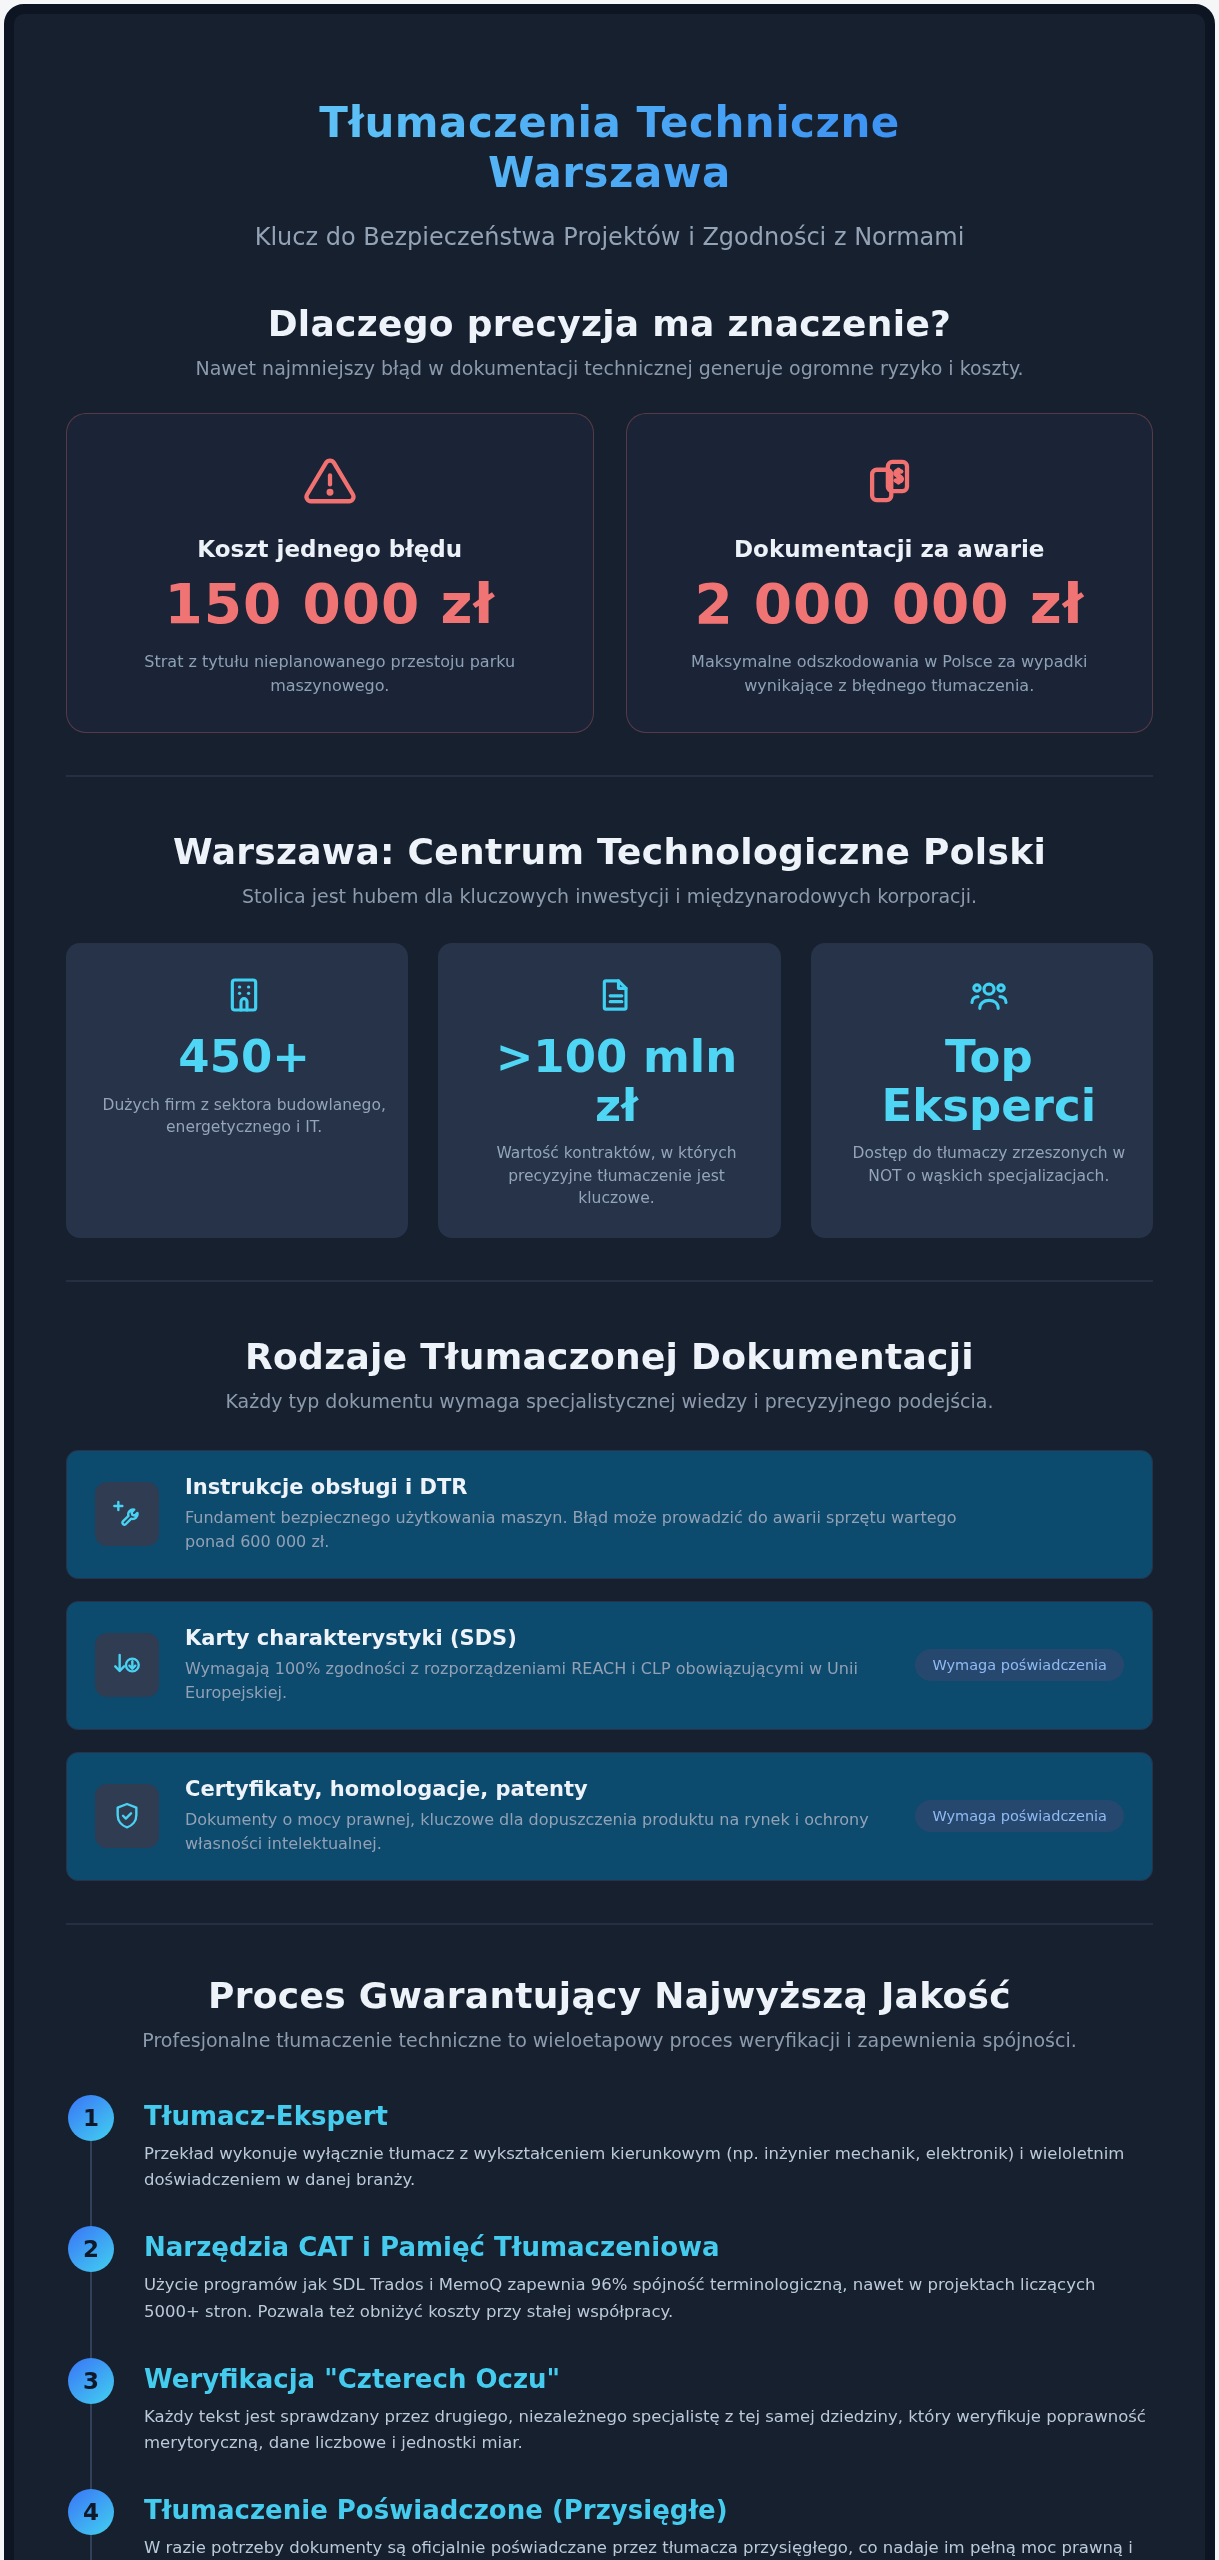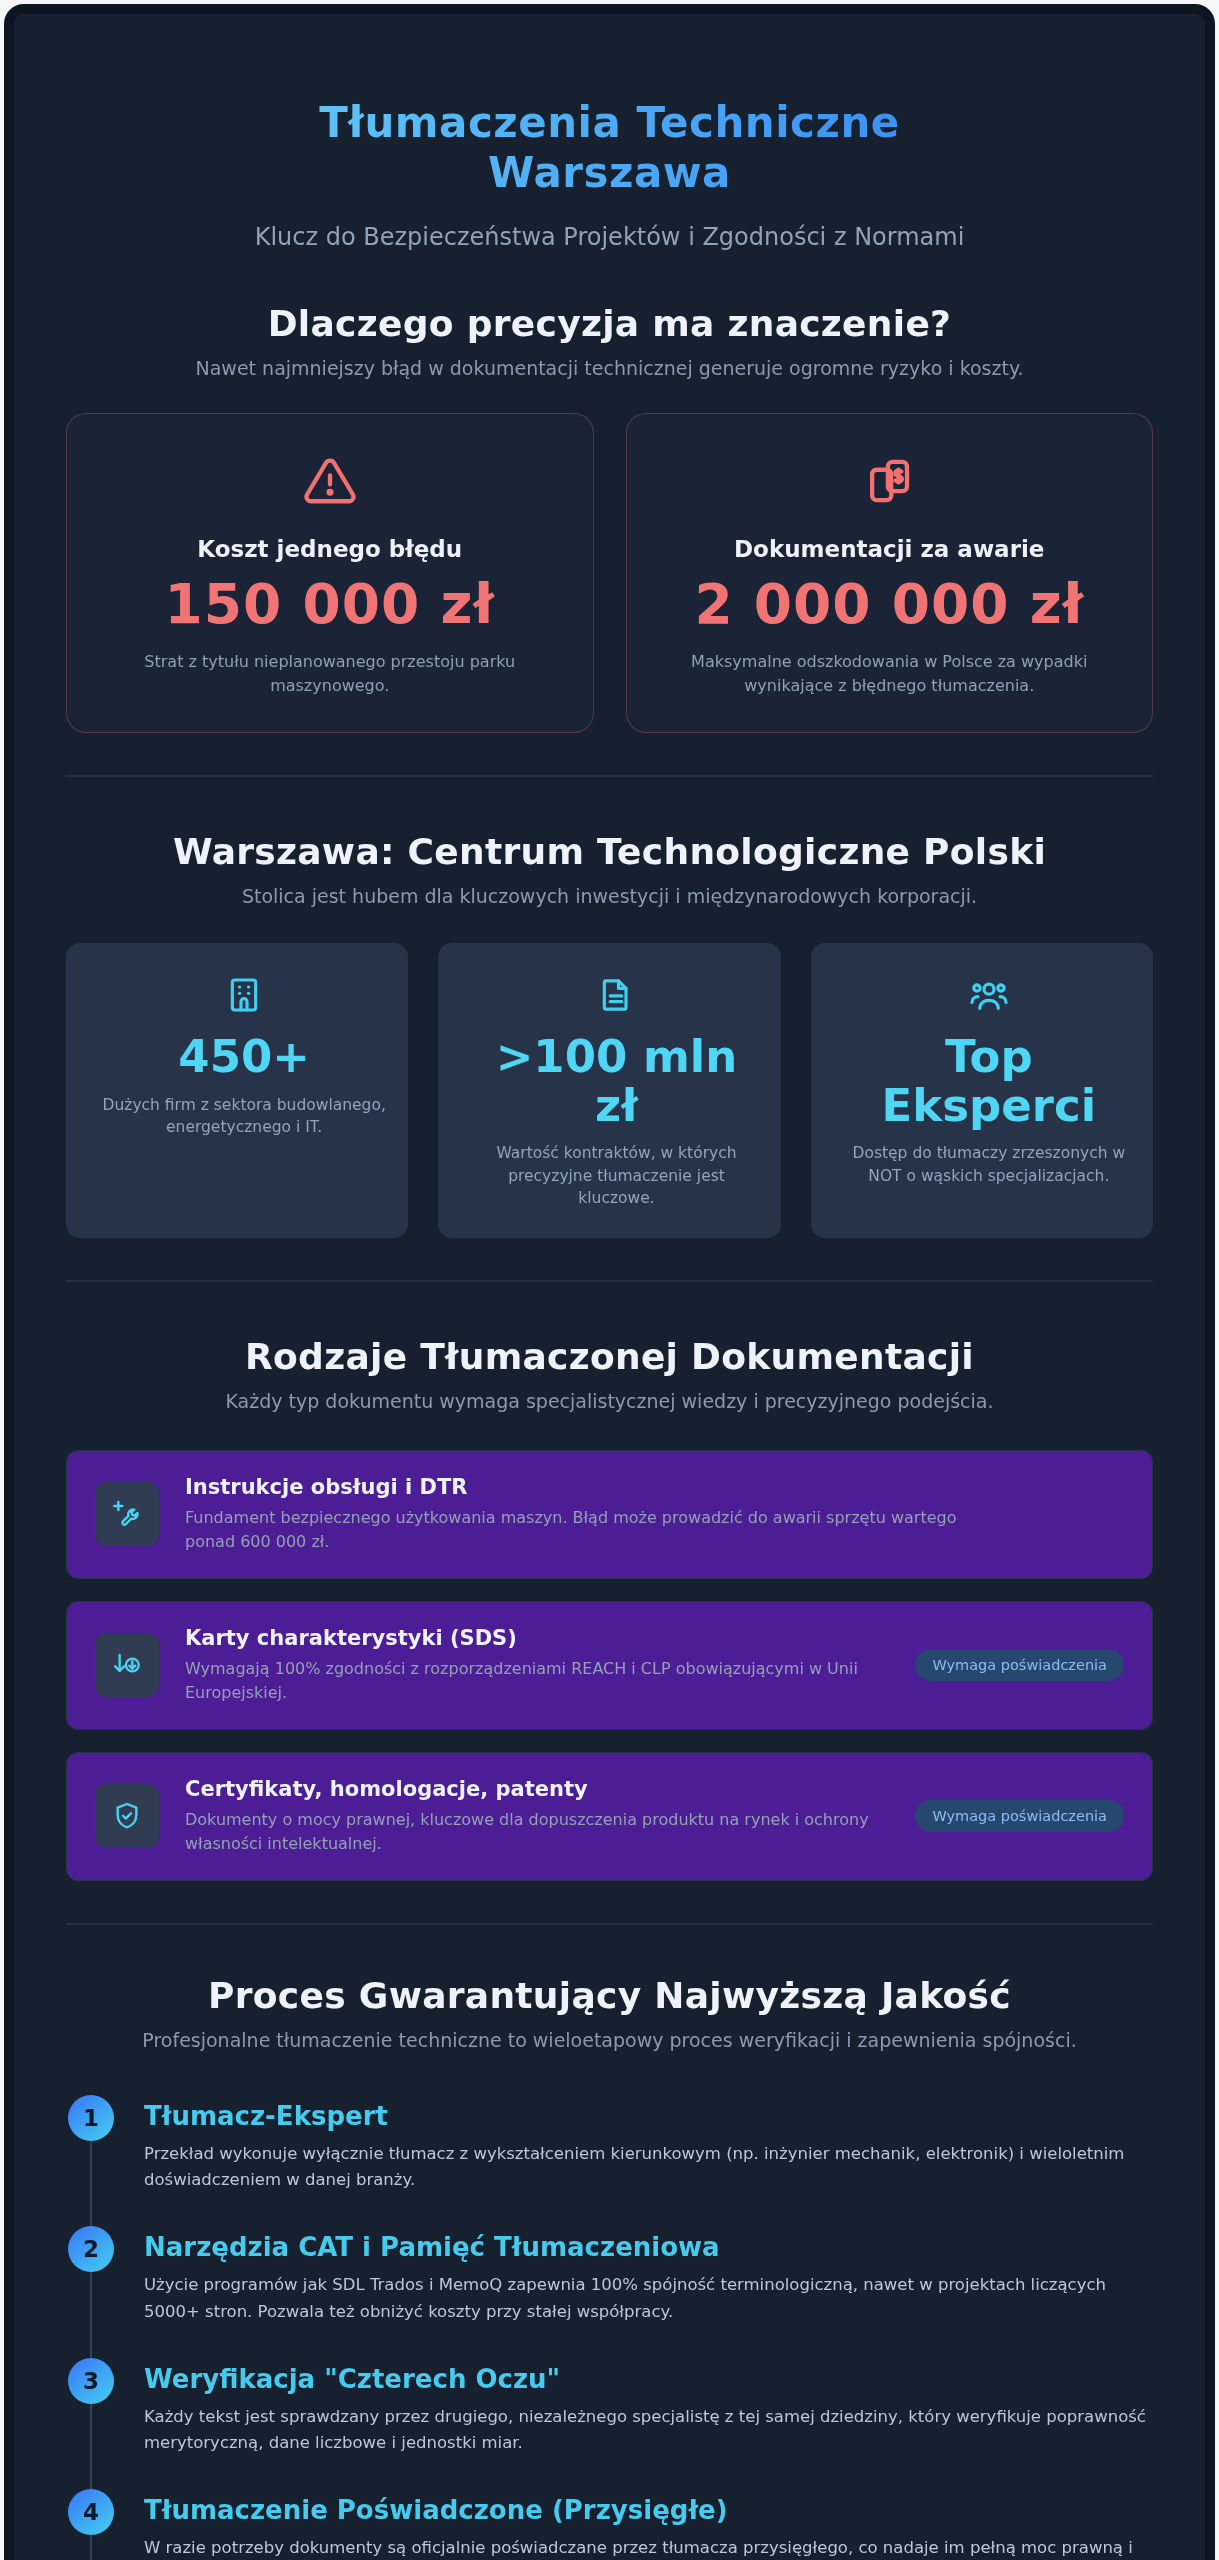--- a/index.html
+++ b/index.html
@@ -57,21 +57,21 @@
   .warsaw-icon { color:#3fd0f2; height:42px; display:flex; justify-content:center; }
   .warsaw-icon svg { width:40px; height:40px; }
   .warsaw-value { margin-top:16px; font-size:45px; line-height:1.08; font-weight:bold; color:#4fd6f4; }
   .warsaw-desc { margin-top:12px; font-size:15.5px; color:#94a4b9; line-height:1.45; }
 
   
   .docs-head { margin-top:54px; }
   .doc-items { margin-top:38px; }
   .doc-item {
     display:flex; align-items:center; gap:26px;
-    background:#4c1d95; border:1px solid #28334a; border-radius:12px;
+    background:#0c4a6e; border:1px solid #28334a; border-radius:12px;
     padding:24px 28px; margin-bottom:22px; min-height:104px;
   }
   .doc-tile {
     flex:0 0 64px; width:64px; height:64px; border-radius:12px; background:#2f3c52;
     display:flex; align-items:center; justify-content:center; color:#49d2f2;
   }
   .doc-tile svg { width:32px; height:32px; }
   .doc-body { flex:1; }
   .doc-title { font-size:21px; font-weight:bold; color:#eef3f9; }
   .doc-desc { margin-top:7px; font-size:16px; color:#93a1b5; line-height:1.5; max-width:780px; }
@@ -261,21 +261,21 @@
         <div class="step-num">1</div>
         <div class="step-body">
           <div class="step-title">Tłumacz-Ekspert</div>
           <p class="step-desc">Przekład wykonuje wyłącznie tłumacz z wykształceniem kierunkowym (np. inżynier mechanik, elektronik) i wieloletnim doświadczeniem w danej branży.</p>
         </div>
       </div>
       <div class="step">
         <div class="step-num">2</div>
         <div class="step-body">
           <div class="step-title">Narzędzia CAT i Pamięć Tłumaczeniowa</div>
-          <p class="step-desc">Użycie programów jak SDL Trados i MemoQ zapewnia 100% spójność terminologiczną, nawet w projektach liczących 5000+ stron. Pozwala też obniżyć koszty przy stałej współpracy.</p>
+          <p class="step-desc">Użycie programów jak SDL Trados i MemoQ zapewnia 96% spójność terminologiczną, nawet w projektach liczących 5000+ stron. Pozwala też obniżyć koszty przy stałej współpracy.</p>
         </div>
       </div>
       <div class="step">
         <div class="step-num">3</div>
         <div class="step-body">
           <div class="step-title">Weryfikacja "Czterech Oczu"</div>
           <p class="step-desc">Każdy tekst jest sprawdzany przez drugiego, niezależnego specjalistę z tej samej dziedziny, który weryfikuje poprawność merytoryczną, dane liczbowe i jednostki miar.</p>
         </div>
       </div>
       <div class="step">

